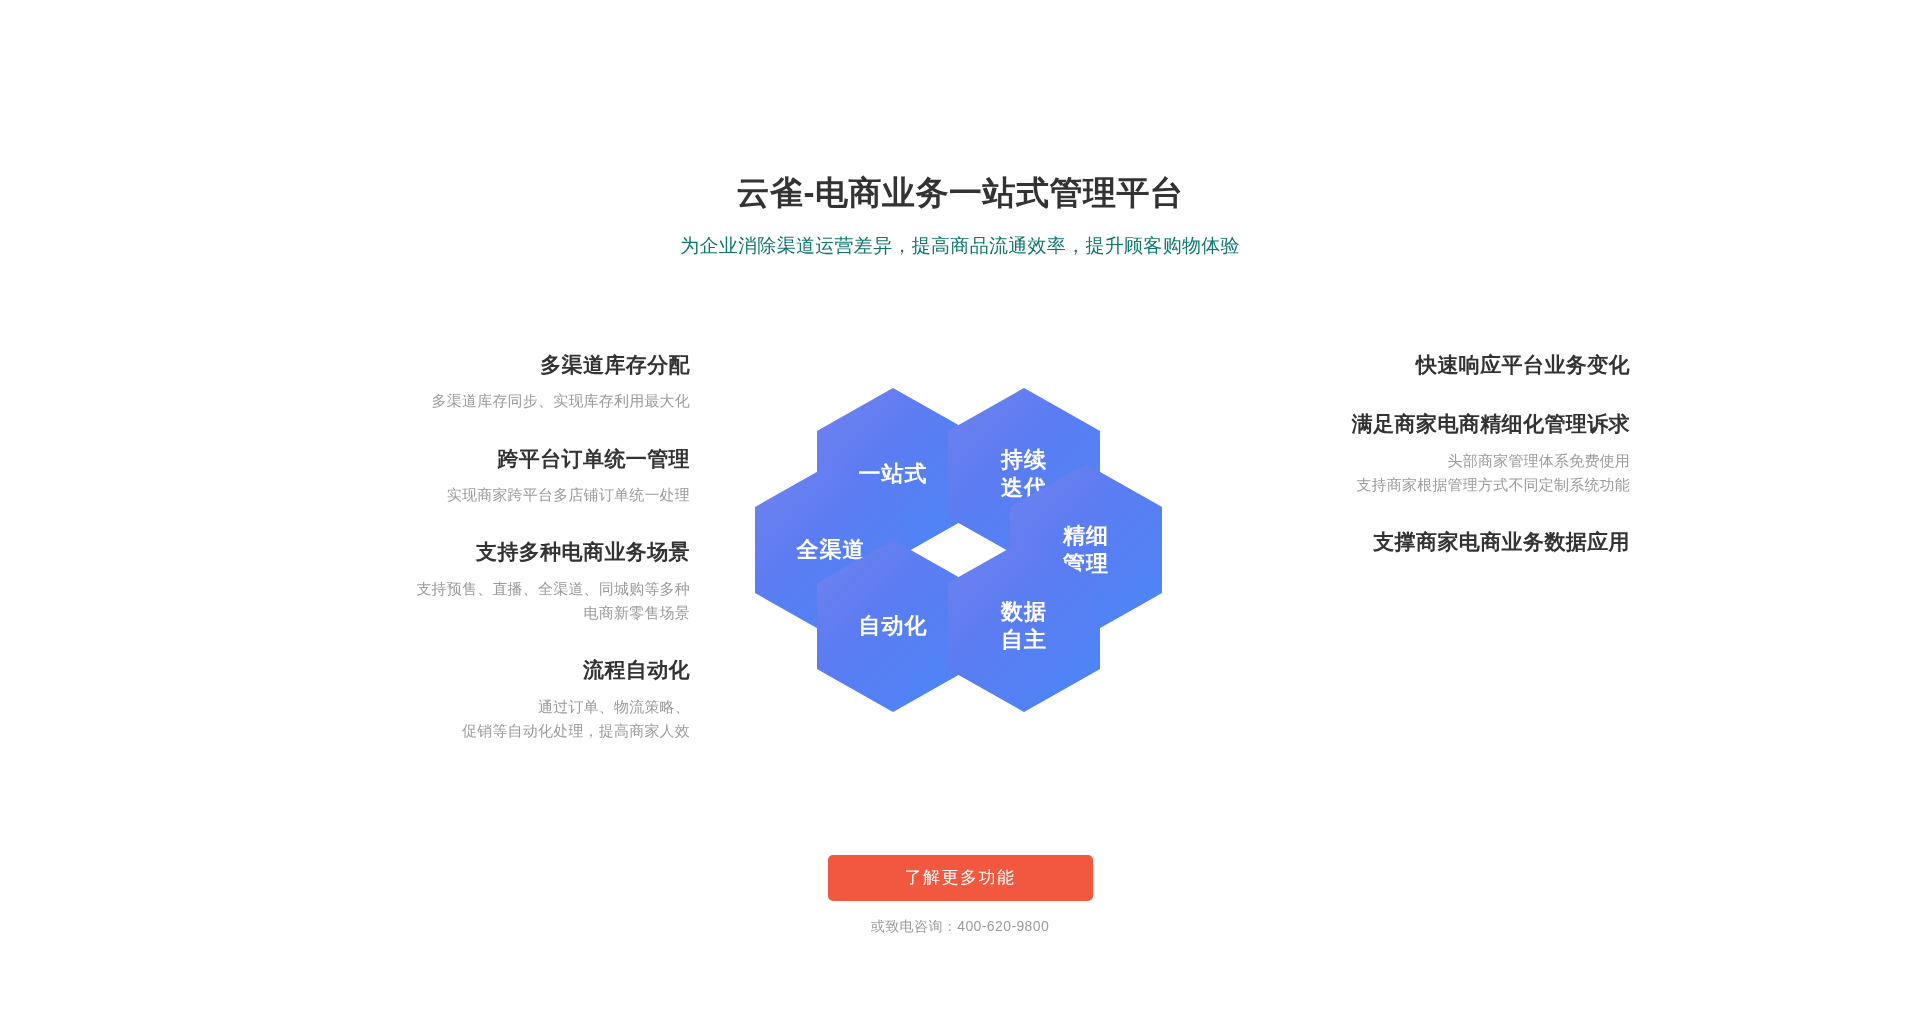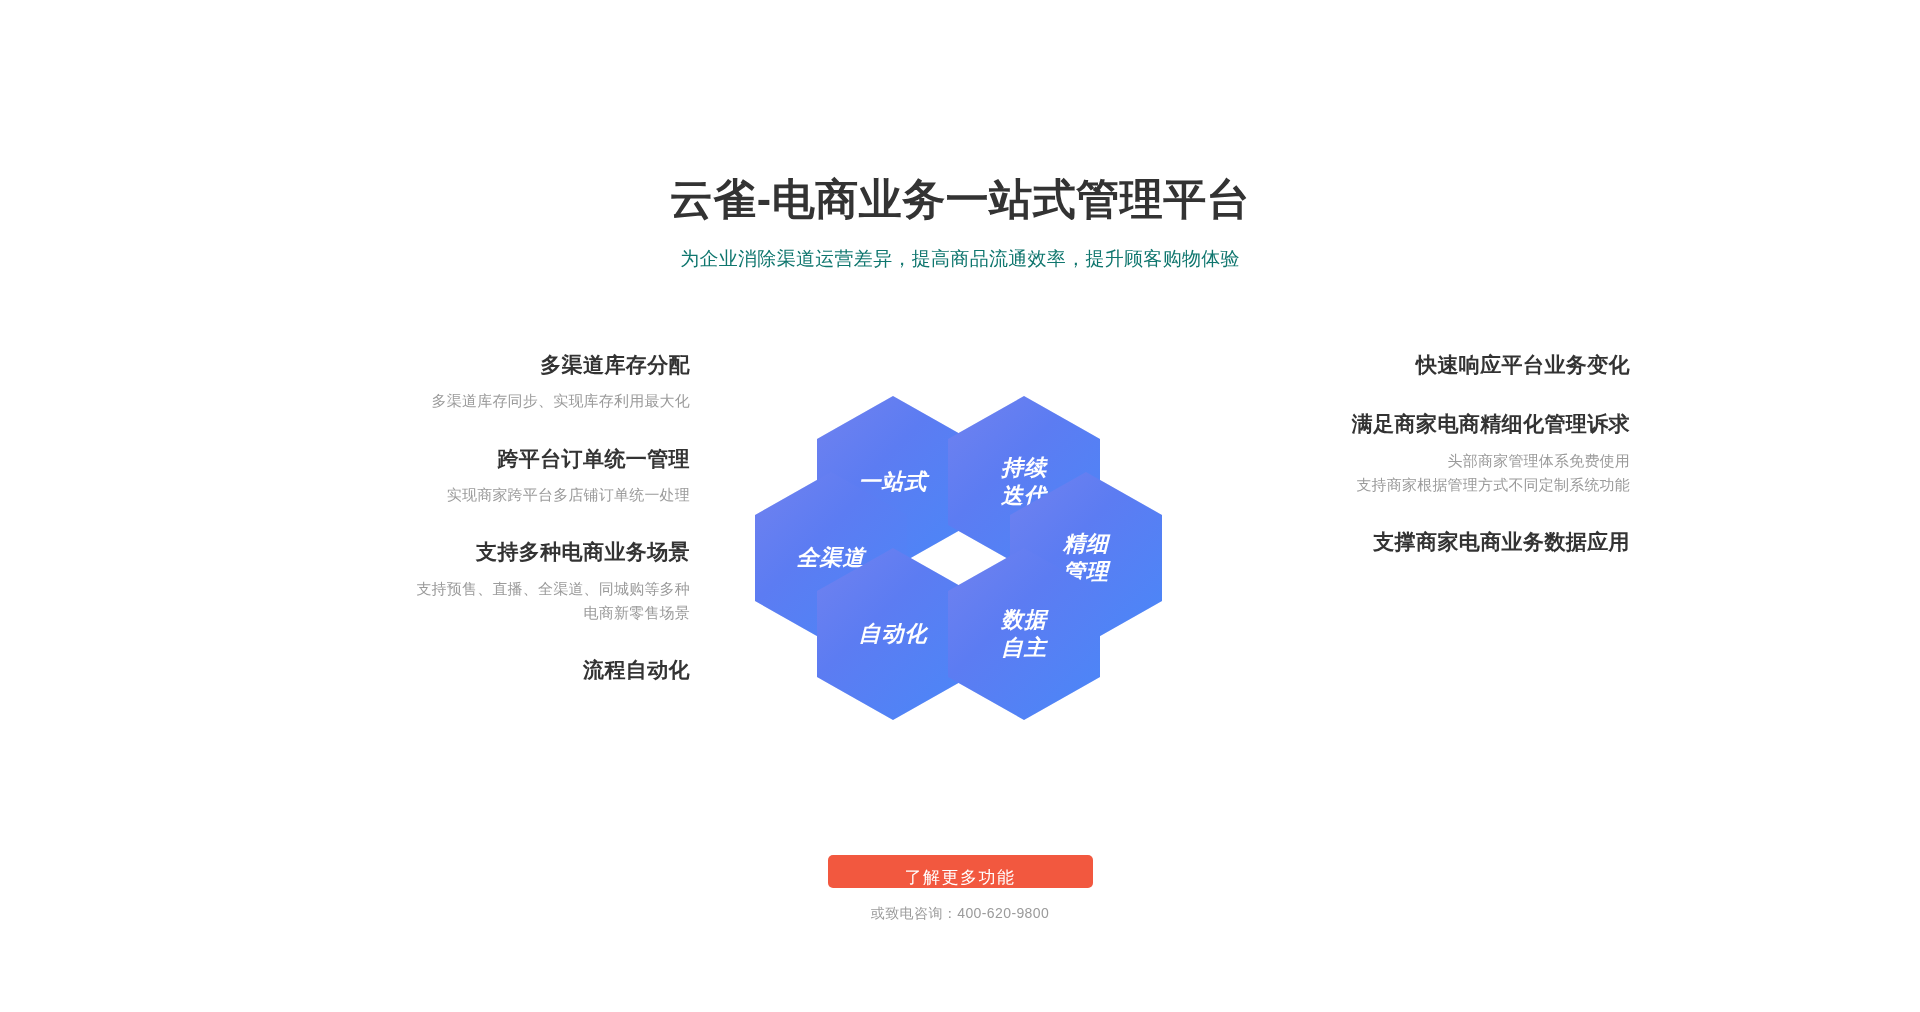--- a/index.html
+++ b/index.html
@@ -24,43 +24,42 @@
 
   
   .header {
     position: absolute;
     top: 172px;
     left: 0;
     width: 1920px;
     text-align: center;
   }
   .page-title {
-    font-size: 43px;
+    font-size: 33px;
     font-weight: bold;
     color: #333333;
     letter-spacing: 0.5px;
     line-height: 1.3;
     margin: 0;
   }
   .page-subtitle {
     margin: 18px 0 0 0;
     font-size: 19px;
     color: #0f766e;
     font-weight: normal;
     letter-spacing: 0.3px;
   }
 
   
   .hex-cluster {
     position: absolute;
     left: 755px;
-    top: 396px;
+    top: 388px;
     width: 410px;
     height: 388px;
-    font-style: italic;
   }
   .hex {
     position: absolute;
     width: 152px;
     height: 172px;
     -webkit-clip-path: polygon(50% 0%, 100% 25%, 100% 75%, 50% 100%, 0% 75%, 0% 25%);
     clip-path: polygon(50% 0%, 100% 25%, 100% 75%, 50% 100%, 0% 75%, 0% 25%);
     background: linear-gradient(135deg, #7182ef 0%, #5c7cf2 40%, #4a87f8 100%);
     display: flex;
     align-items: center;
@@ -134,21 +133,21 @@
   .cta-wrap {
     position: absolute;
     left: 0;
     top: 855px;
     width: 1920px;
     text-align: center;
   }
   .cta-button {
     display: inline-block;
     width: 265px;
-    height: 33px;
+    height: 46px;
     line-height: 46px;
     background: #f2583f;
     color: #ffffff;
     font-size: 17px;
     font-weight: normal;
     letter-spacing: 1.5px;
     border: none;
     border-radius: 5px;
     cursor: pointer;
     font-family: inherit;
@@ -181,20 +180,22 @@
       <div class="feature-title">跨平台订单统一管理</div>
       <div class="feature-desc">实现商家跨平台多店铺订单统一处理</div>
     </div>
     <div class="feature">
       <div class="feature-title">支持多种电商业务场景</div>
       <div class="feature-desc">支持预售、直播、全渠道、同城购等多种
 电商新零售场景</div>
     </div>
     <div class="feature">
       <div class="feature-title">流程自动化</div>
+      <div class="feature-desc">通过订单、物流策略、
+促销等自动化处理，提高商家人效</div>
     </div>
   </div>
 
   <div class="hex-cluster">
     <div class="hex-shadow hex-pos-0"></div>
     <div class="hex-shadow hex-pos-1"></div>
     <div class="hex-shadow hex-pos-2"></div>
     <div class="hex-shadow hex-pos-3"></div>
     <div class="hex-shadow hex-pos-4"></div>
     <div class="hex-shadow hex-pos-5"></div>

